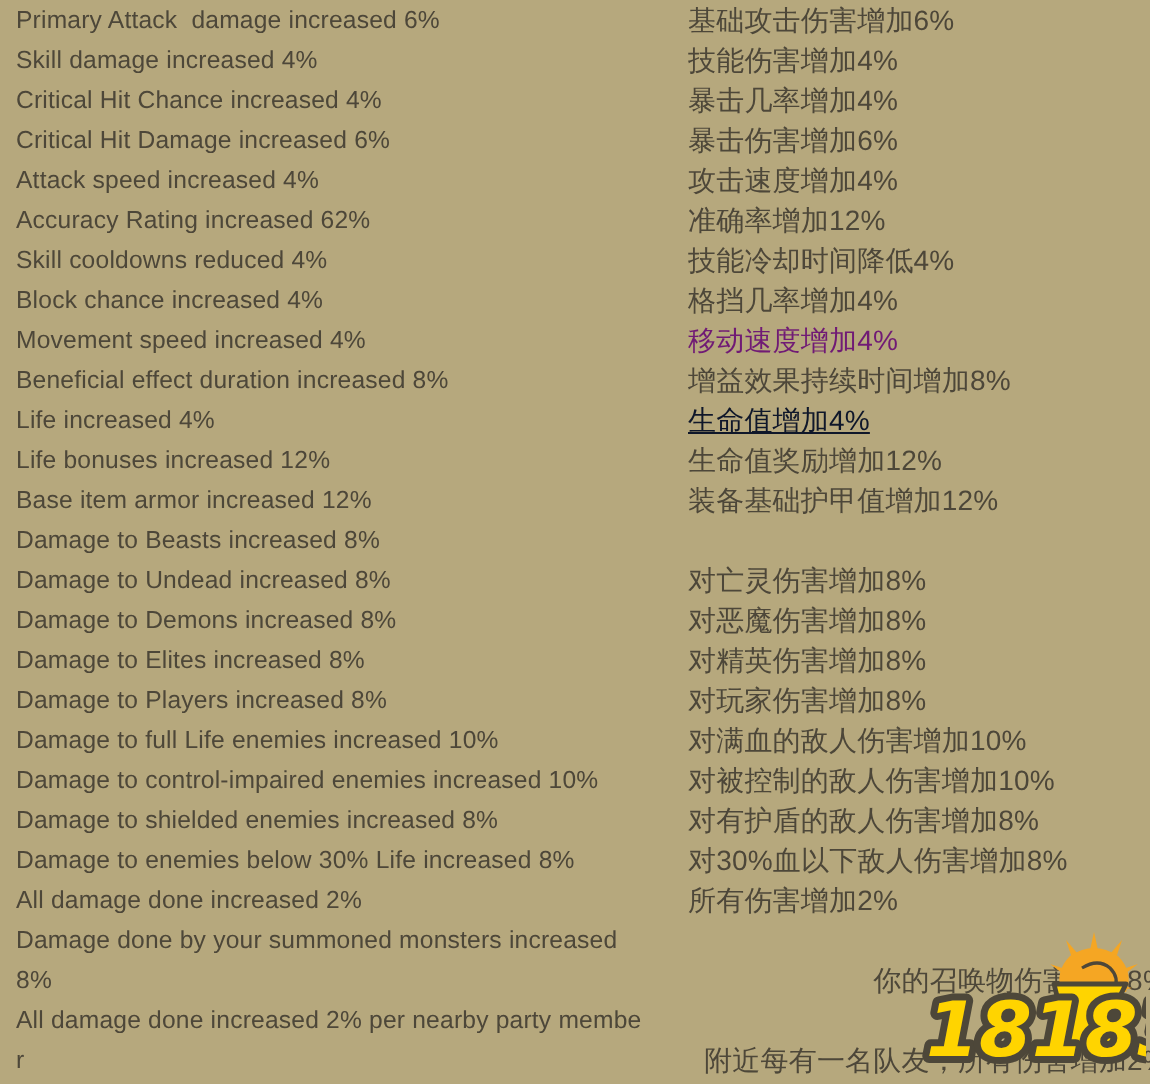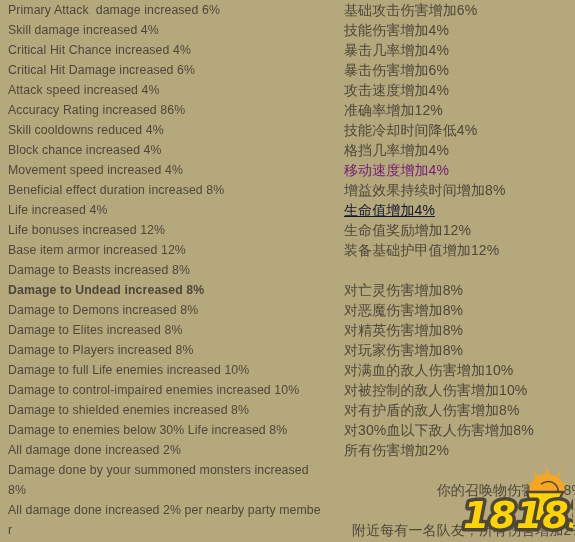--- a/index.html
+++ b/index.html
@@ -92,21 +92,21 @@
     </div>
     <div class="row">
       <div class="cell cell-en" style="color: rgb(77, 71, 57);">Critical Hit Damage increased 6%</div>
       <div class="cell cell-zh" style="color: rgb(77, 71, 57);">暴击伤害增加6%</div>
     </div>
     <div class="row">
       <div class="cell cell-en" style="color: rgb(77, 71, 57);">Attack speed increased 4%</div>
       <div class="cell cell-zh" style="color: rgb(77, 71, 57);">攻击速度增加4%</div>
     </div>
     <div class="row">
-      <div class="cell cell-en" style="color: rgb(77, 71, 57);">Accuracy Rating increased 86%</div>
+      <div class="cell cell-en" style="color: rgb(77, 71, 57);">Accuracy Rating increased 62%</div>
       <div class="cell cell-zh" style="color: rgb(77, 71, 57);">准确率增加12%</div>
     </div>
     <div class="row">
       <div class="cell cell-en" style="color: rgb(77, 71, 57);">Skill cooldowns reduced 4%</div>
       <div class="cell cell-zh" style="color: rgb(77, 71, 57);">技能冷却时间降低4%</div>
     </div>
     <div class="row">
       <div class="cell cell-en" style="color: rgb(77, 71, 57);">Block chance increased 4%</div>
       <div class="cell cell-zh" style="color: rgb(77, 71, 57);">格挡几率增加4%</div>
     </div>
@@ -127,21 +127,21 @@
       <div class="cell cell-zh" style="color: rgb(77, 71, 57);">生命值奖励增加12%</div>
     </div>
     <div class="row">
       <div class="cell cell-en" style="color: rgb(77, 71, 57);">Base item armor increased 12%</div>
       <div class="cell cell-zh" style="color: rgb(77, 71, 57);">装备基础护甲值增加12%</div>
     </div>
     <div class="row">
       <div class="cell cell-en" style="color: rgb(77, 71, 57);">Damage to Beasts increased 8%</div>
     </div>
     <div class="row">
-      <div class="cell cell-en" style="color: rgb(77, 71, 57); font-weight: bold;">Damage to Undead increased 8%</div>
+      <div class="cell cell-en" style="color: rgb(77, 71, 57);">Damage to Undead increased 8%</div>
       <div class="cell cell-zh" style="color: rgb(77, 71, 57);">对亡灵伤害增加8%</div>
     </div>
     <div class="row">
       <div class="cell cell-en" style="color: rgb(77, 71, 57);">Damage to Demons increased 8%</div>
       <div class="cell cell-zh" style="color: rgb(77, 71, 57);">对恶魔伤害增加8%</div>
     </div>
     <div class="row">
       <div class="cell cell-en" style="color: rgb(77, 71, 57);">Damage to Elites increased 8%</div>
       <div class="cell cell-zh" style="color: rgb(77, 71, 57);">对精英伤害增加8%</div>
     </div>

